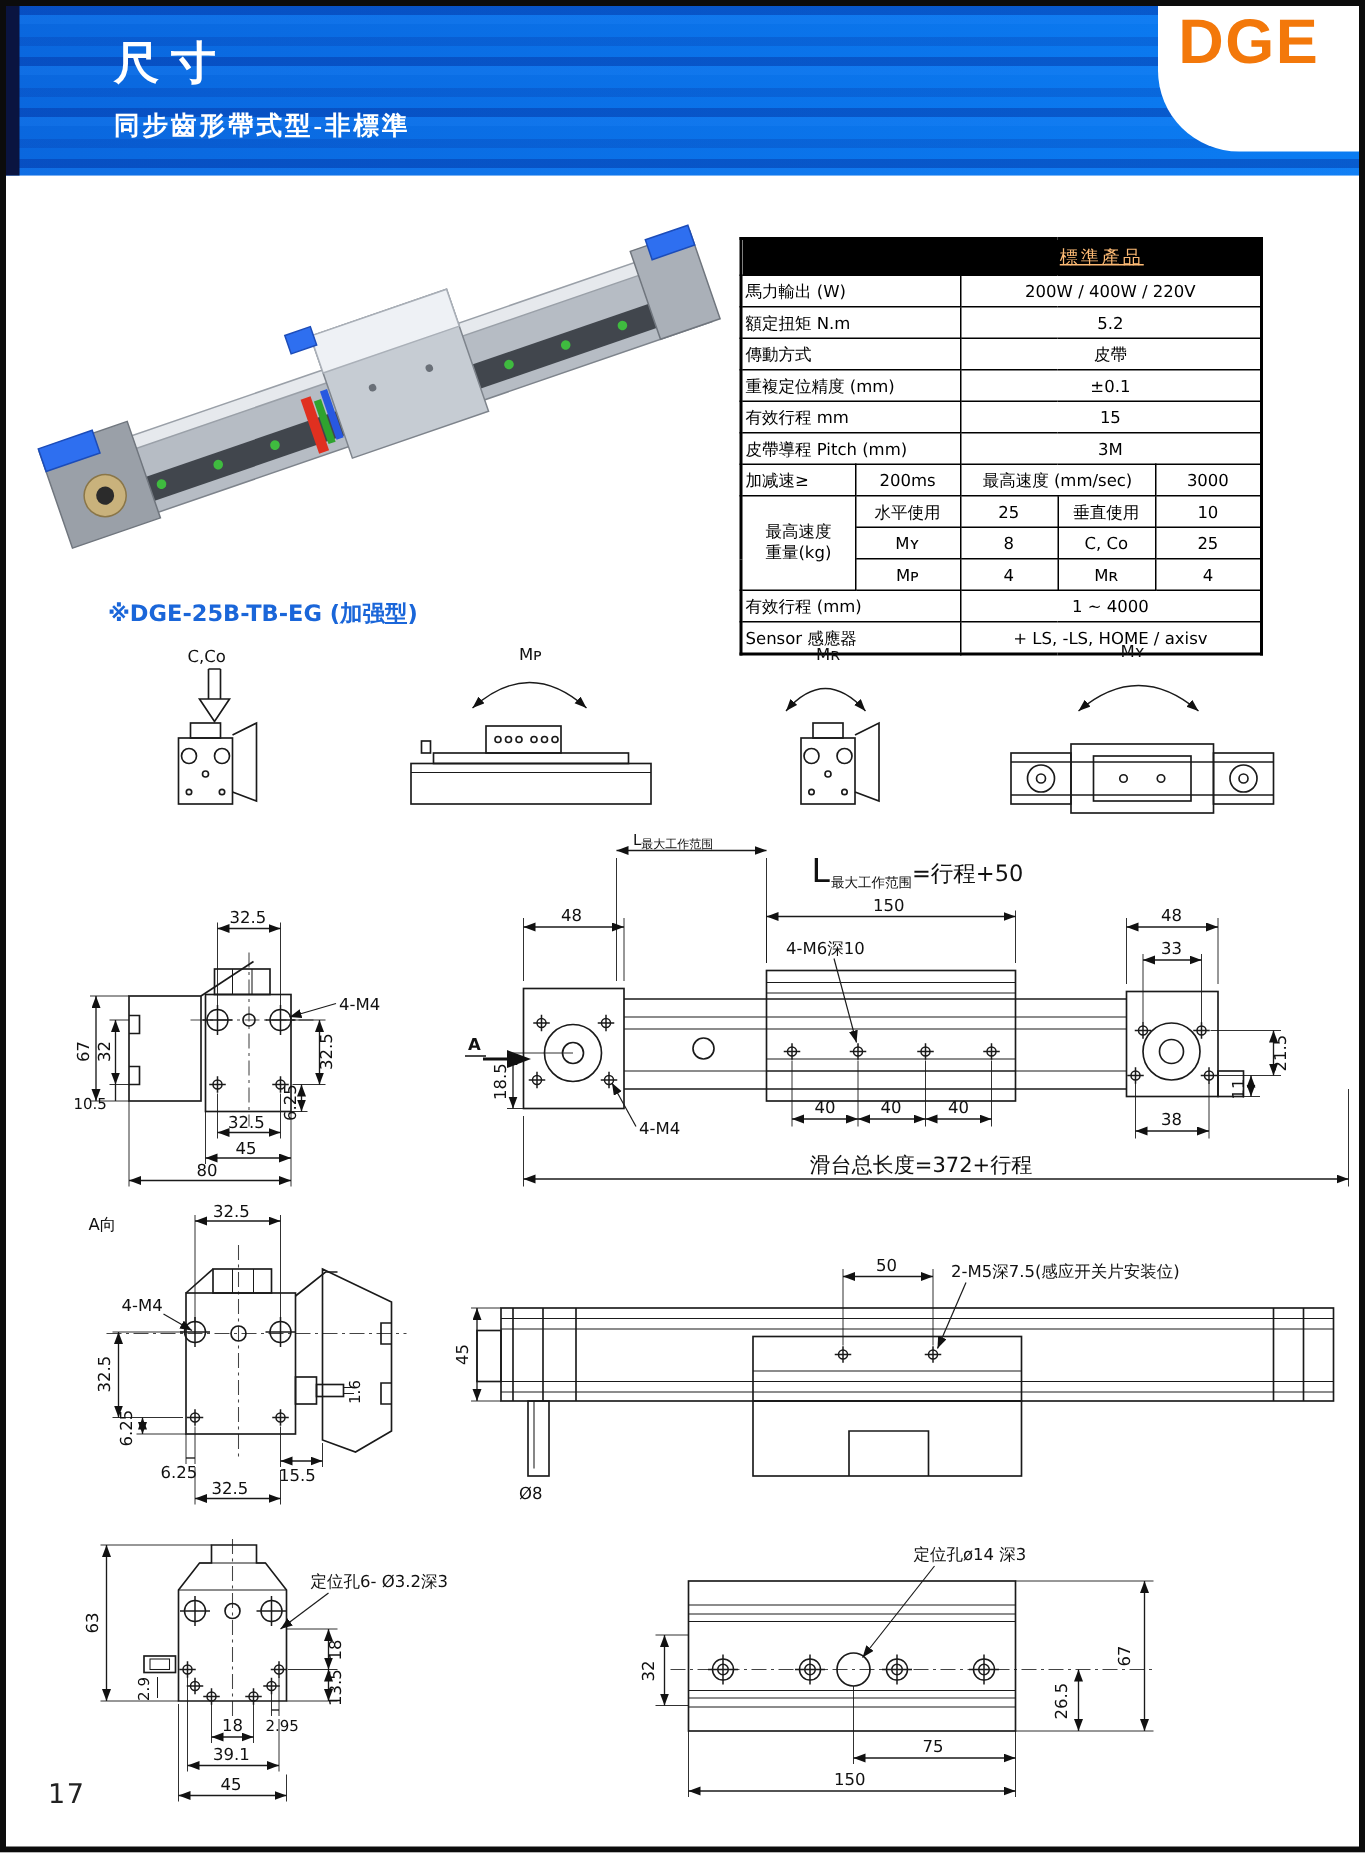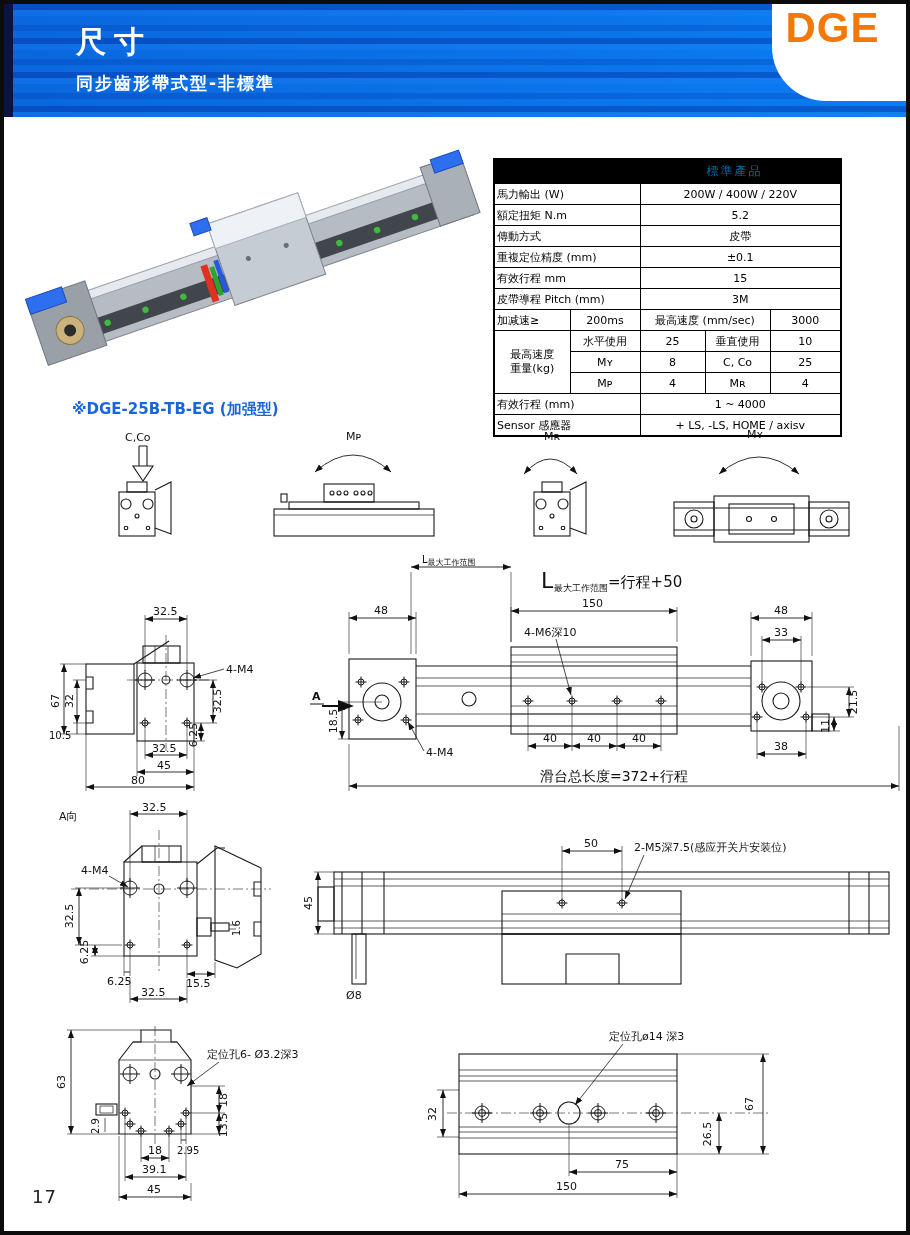--- a/index.html
+++ b/index.html
@@ -5,36 +5,36 @@
   html,body{margin:0;padding:0;background:#e8e8e8;font-family:"DejaVu Sans",sans-serif;}
   .page{position:relative;width:910px;height:1235px;margin:0 auto;background:#fff;
         border:4px solid #0c0c0c;box-sizing:border-box;overflow:hidden;}
   
   .header{position:absolute;left:0;top:0;width:902px;height:113px;
     background:
       repeating-linear-gradient(180deg, rgba(3,42,152,.40) 0 6px, rgba(40,140,255,.20) 6px 12px,
         rgba(3,42,152,0) 12px 21px, rgba(3,42,152,.22) 21px 27px, rgba(3,42,152,0) 27px 34px),
       linear-gradient(90deg,#0a67de,#0b7cf2);}
   .header-darkedge{position:absolute;left:0;top:0;width:9px;height:113px;background:#0a1440;}
-  .header-titles{position:absolute;left:72px;top:18px;color:#fff;}
+  .header-titles{position:absolute;left:72px;top:18px;color:#fff;font-family:Liberation Serif, serif;}
   .title{font-size:30px;font-weight:bold;letter-spacing:8px;}
   .subtitle{font-size:17px;letter-spacing:2px;margin-top:9px;font-weight:bold;}
   .logo-panel{position:absolute;top:0;right:0;width:134px;height:97px;background:#ffffff;
     border-bottom-left-radius:54px;display:flex;justify-content:center;}
   .brand{font-family:"Liberation Sans",sans-serif;font-size:42px;font-weight:bold;color:#f3780a;letter-spacing:1px;}
   .brand-reg{font-size:13px;color:#f3780a;position:relative;top:-15px;left:1px;font-weight:bold;}
   
   .caption{position:absolute;left:68px;top:396px;color:#1a66d9;font-weight:bold;font-size:15px;}
   .pagenum{position:absolute;left:28px;top:1182px;font-size:18px;color:#222;letter-spacing:1px;}
   
   .spec{position:absolute;left:489px;top:154px;border-collapse:collapse;font-size:11px;color:#000;
         border:2px solid #000;table-layout:fixed;}
   .spec td{border:1px solid #000;height:20px;padding:0 2px;text-align:center;vertical-align:middle;overflow:hidden;}
   .spec td.lbl{text-align:left;padding-left:2px;}
-  .spec tr.hd td{background:#000;color:#0369a1;border-color:#000;height:23px;font-size:12px;}
+  .spec tr.hd td{background:#000;color:#fdba74;border-color:#000;height:23px;font-size:12px;text-decoration:underline;}
   .spec .hd-inner{margin-left:140px;width:195px;text-align:center;letter-spacing:2px;}
   .spec td.multiline{white-space:pre-line;line-height:1.25;}
   
   svg{position:absolute;overflow:visible;}
   svg.defsonly{position:absolute;width:0;height:0;}
   .ol{stroke:#1a1a1a;fill:none;stroke-width:1.1;}
   .thin{stroke:#1a1a1a;fill:none;stroke-width:0.7;}
   .dim{stroke:#1a1a1a;fill:none;stroke-width:0.9;}
   .ext{stroke:#1a1a1a;fill:none;stroke-width:0.6;}
   .cl{stroke:#444;fill:none;stroke-width:0.7;stroke-dasharray:10 3 2 3;}

